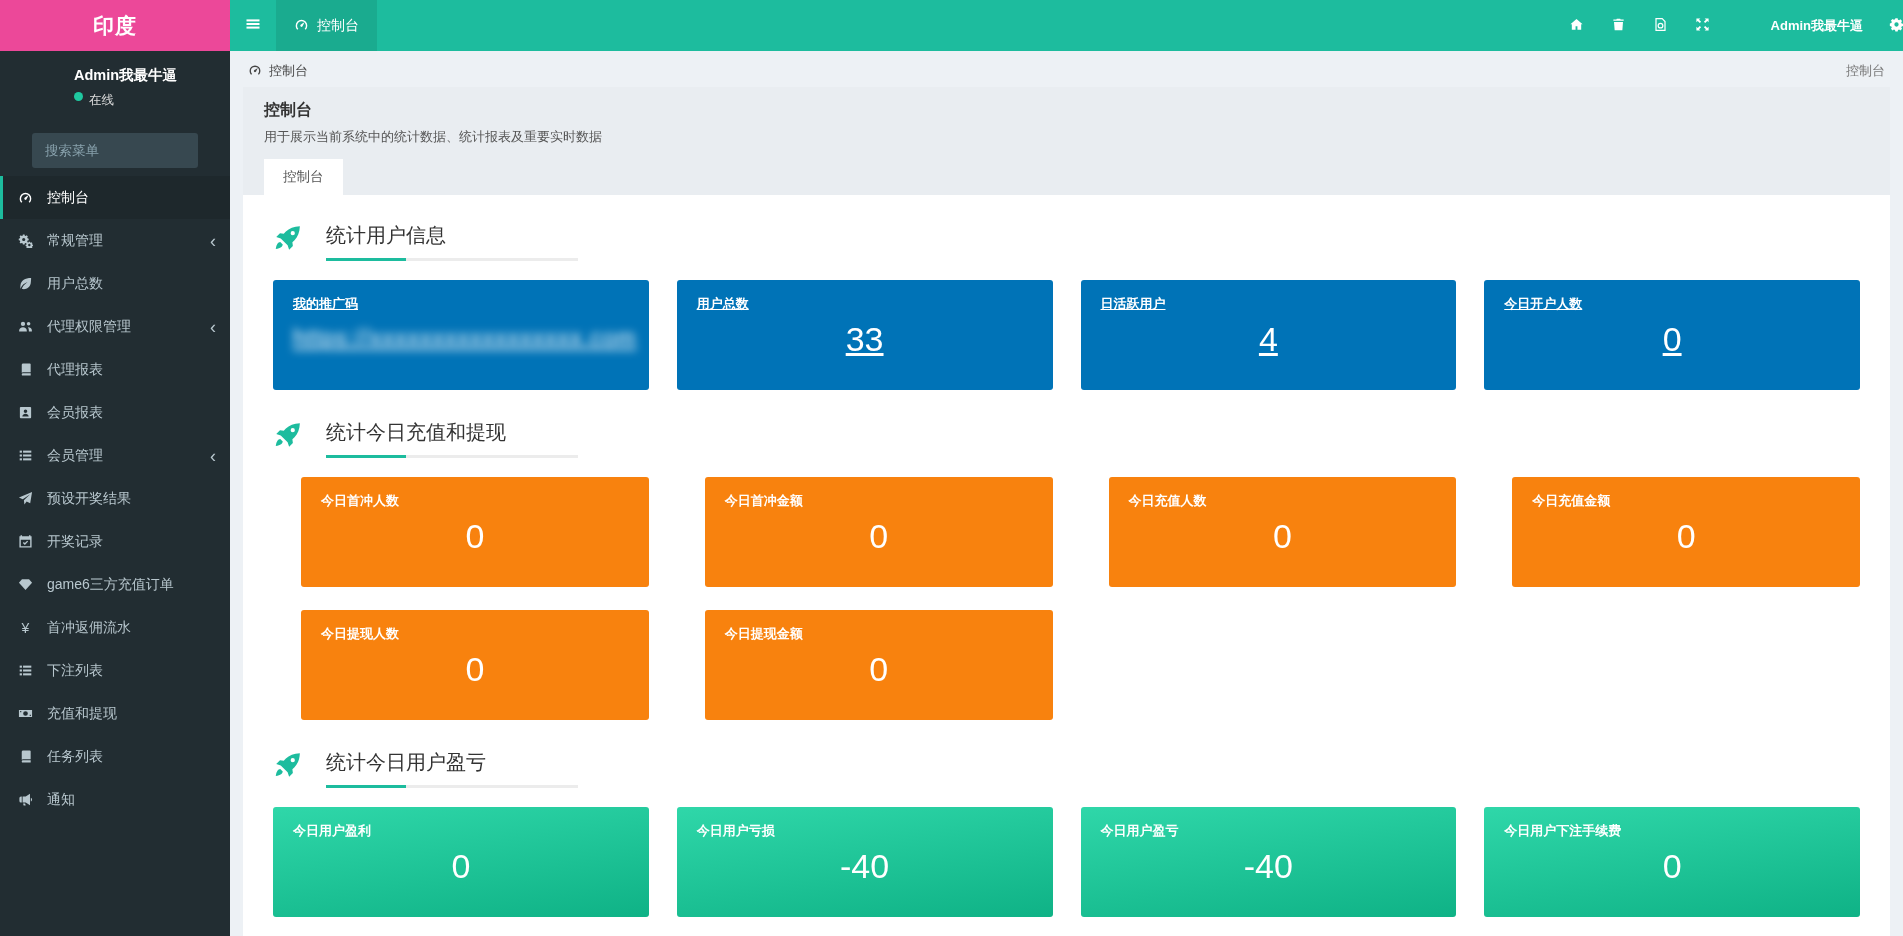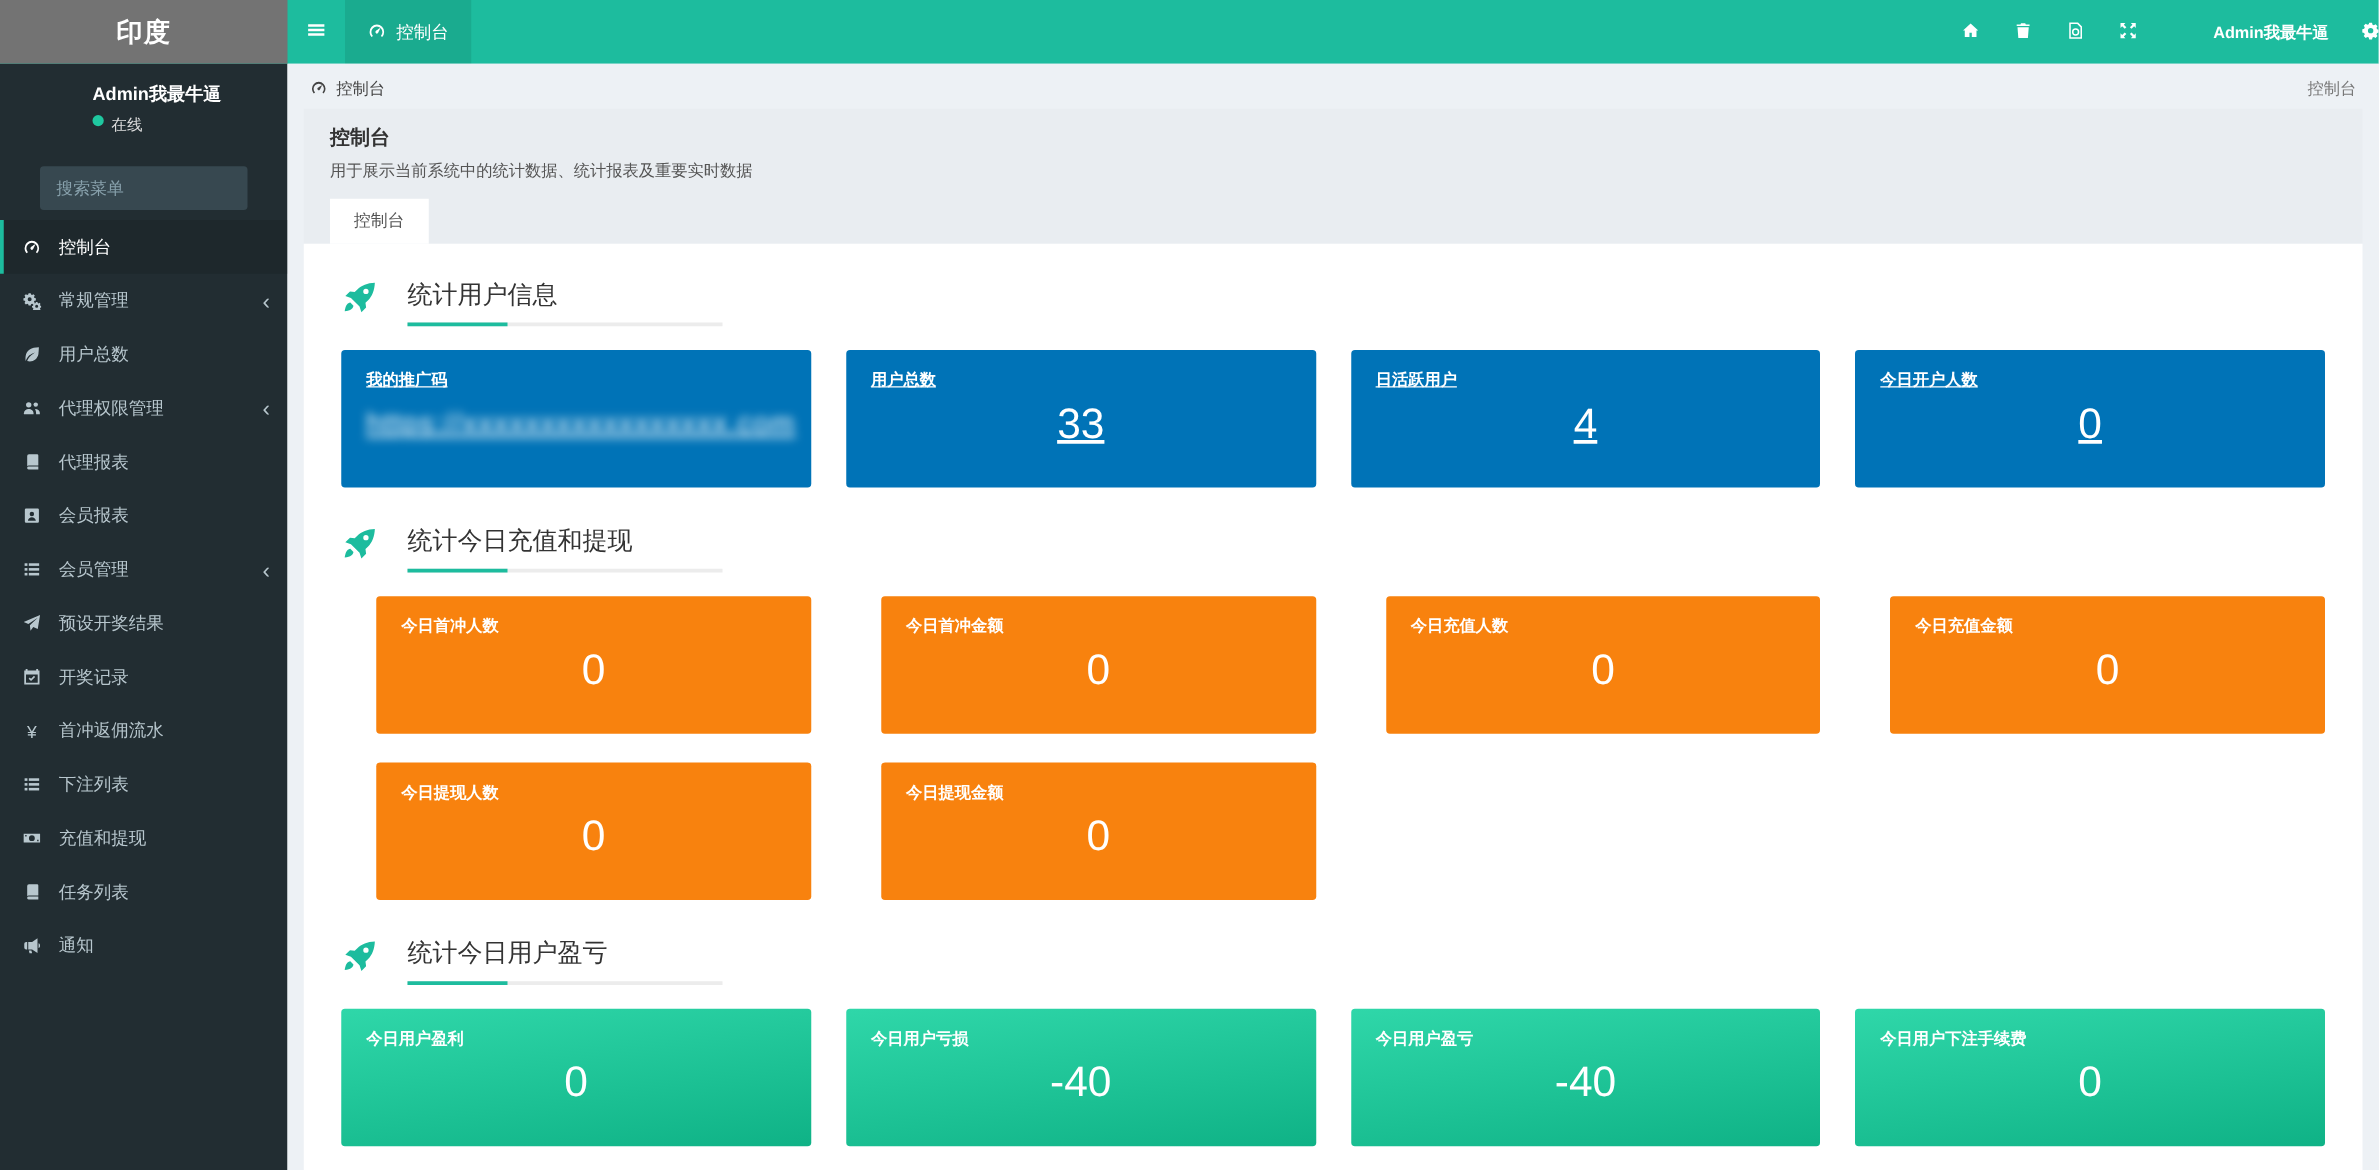--- a/index.html
+++ b/index.html
@@ -2,21 +2,21 @@
 <html><head>
 <meta charset="utf-8">
 <style>
   * { box-sizing: border-box; margin: 0; padding: 0; }
   html,body { width:1903px; height:936px; overflow:hidden;
     font-family:"Liberation Sans","DejaVu Sans",sans-serif; background:#edf1f5; }
   .app { display:grid; grid-template-columns:230px 1fr; grid-template-rows:51px 885px; width:1903px; height:936px; }
 
   
   .navbar { grid-column:1/3; display:flex; align-items:stretch; background:#1dbc9e; color:#fff; overflow:hidden; }
-  .brand { width:230px; background:#737373; display:flex; align-items:center; justify-content:center;
+  .brand { width:230px; background:#ec4899; display:flex; align-items:center; justify-content:center;
            font-size:21px; font-weight:bold; letter-spacing:1px; flex:none; cursor:pointer; }
   .hamburger { width:46px; border:none; background:transparent; color:#fff; display:flex; align-items:center; justify-content:center; cursor:pointer; }
   .hamburger svg { width:16px; height:16px; }
   .nav-tab { display:flex; align-items:center; gap:8px; padding:0 18px; background:rgba(0,0,0,.09); font-size:14px; cursor:pointer; }
   .nav-tab svg { width:15px; height:15px; }
   .nav-right { margin-left:auto; display:flex; align-items:center; }
   .nav-btn { width:42px; height:51px; border:none; background:transparent; color:#fff; display:flex; align-items:center; justify-content:center; cursor:pointer; }
   .nav-btn svg { width:15px; height:15px; }
   .nav-user { display:flex; align-items:center; gap:9px; padding:0 12px; font-size:13px; font-weight:bold; cursor:pointer; }
   .avatar { border-radius:50%; overflow:hidden; flex:none; }
@@ -232,20 +232,28 @@
         <a class="side-item">
           <span class="s-icon">
             <svg viewBox="0 0 16 16" fill="currentColor">
               <path fill-rule="evenodd" d="M4.3 1.3v1.2h7.4V1.3h1.6v1.2h1.2v12H1.5v-12h1.2V1.3zM3 6v7h10V6zm4.3 5.6L5.2 9.5l1-1 1.1 1.1 2.5-2.5 1 1z"></path>
             </svg>
           </span>
           <span class="s-label">开奖记录</span>
         </a>
         <a class="side-item">
           <span class="s-icon">
+            <svg viewBox="0 0 16 16" fill="currentColor">
+              <path d="M4.2 2.5h7.6L15 6.2 8 13.8 1 6.2z"></path>
+            </svg>
+          </span>
+          <span class="s-label">game6三方充值订单</span>
+        </a>
+        <a class="side-item">
+          <span class="s-icon">
             <span class="tico">¥</span>
           </span>
           <span class="s-label">首冲返佣流水</span>
         </a>
         <a class="side-item">
           <span class="s-icon">
             <svg viewBox="0 0 16 16" fill="currentColor">
               <rect x="1.8" y="2.8" width="2.4" height="2.2"></rect>
               <rect x="5.4" y="2.8" width="8.8" height="2.2"></rect>
               <rect x="1.8" y="6.9" width="2.4" height="2.2"></rect>

